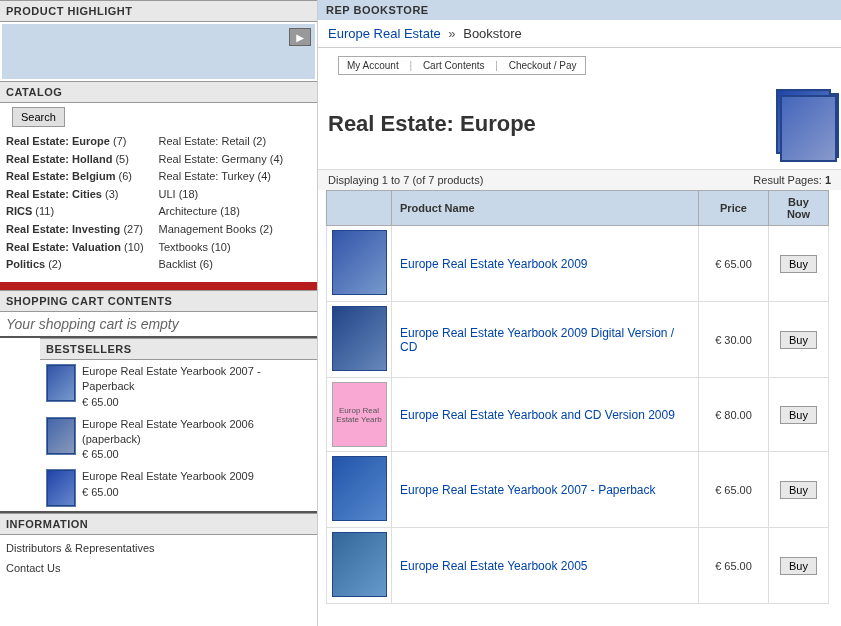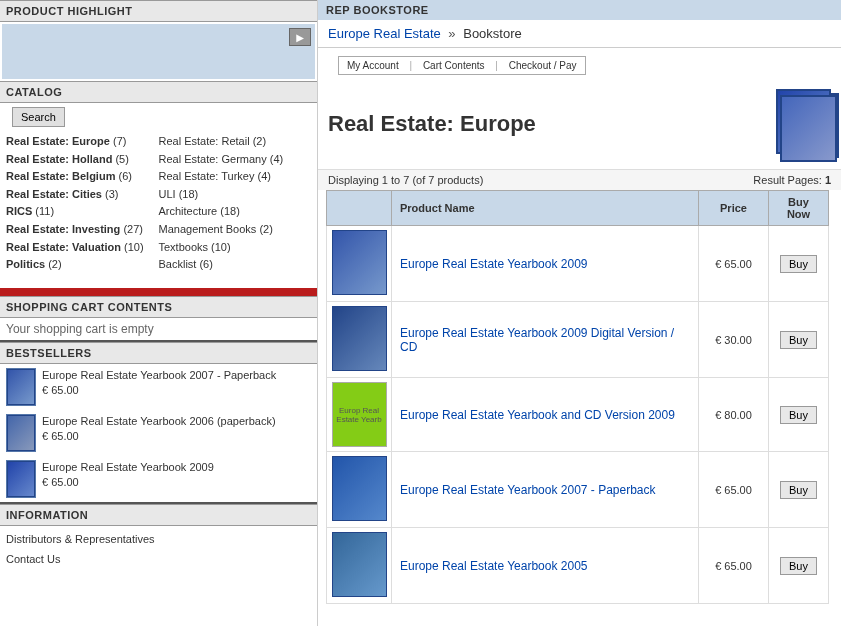--- a/index.html
+++ b/index.html
@@ -70,42 +70,43 @@
       cursor: pointer;
       margin-left: 8px;
     }
     
     .catalog-links {
       padding: 2px 6px 6px 6px;
     }
     .catalog-row {
       display: flex;
       justify-content: space-between;
-      margin-bottom: 8px;
+      margin-bottom: 2px;
     }
     .catalog-col { flex: 1; }
     .catalog-link {
       display: block;
       color: #333;
       text-decoration: none;
       font-size: 11px;
       line-height: 1.6;
     }
     .catalog-link strong { font-weight: bold; }
     
     
     .cart-section { border-top: 8px solid #b91c1c; }
     .cart-empty {
       padding: 4px 6px;
+      font-style: italic;
       color: #666;
-      font-size: 12px;
-    }
-    
-    
-    .bestsellers-section { border-top: 2px solid #555; }
+      font-size: 14px;
+    }
+    
+    
+    .bestsellers-section { border-top: 2px solid #555; padding-left: 40px; }
     .bestseller-item {
       display: flex;
       align-items: flex-start;
       padding: 4px 6px;
       gap: 6px;
     }
     .bestseller-thumb {
       width: 30px;
       height: 38px;
       background: #5577aa;
@@ -249,21 +250,21 @@
       width: 55px;
       height: 65px;
       background: linear-gradient(135deg, #3355aa, #7799cc);
       border: 1px solid #224488;
       display: inline-block;
     }
     .product-thumb-broken {
       width: 55px;
       height: 65px;
       border: 1px solid #aaa;
-      background: #84cc16;
+      background: #f9a8d4;
       display: inline-flex;
       align-items: center;
       justify-content: center;
       font-size: 8px;
       color: #888;
       text-align: center;
     }
     
     .buy-button {
       background: #e8e8e8;

